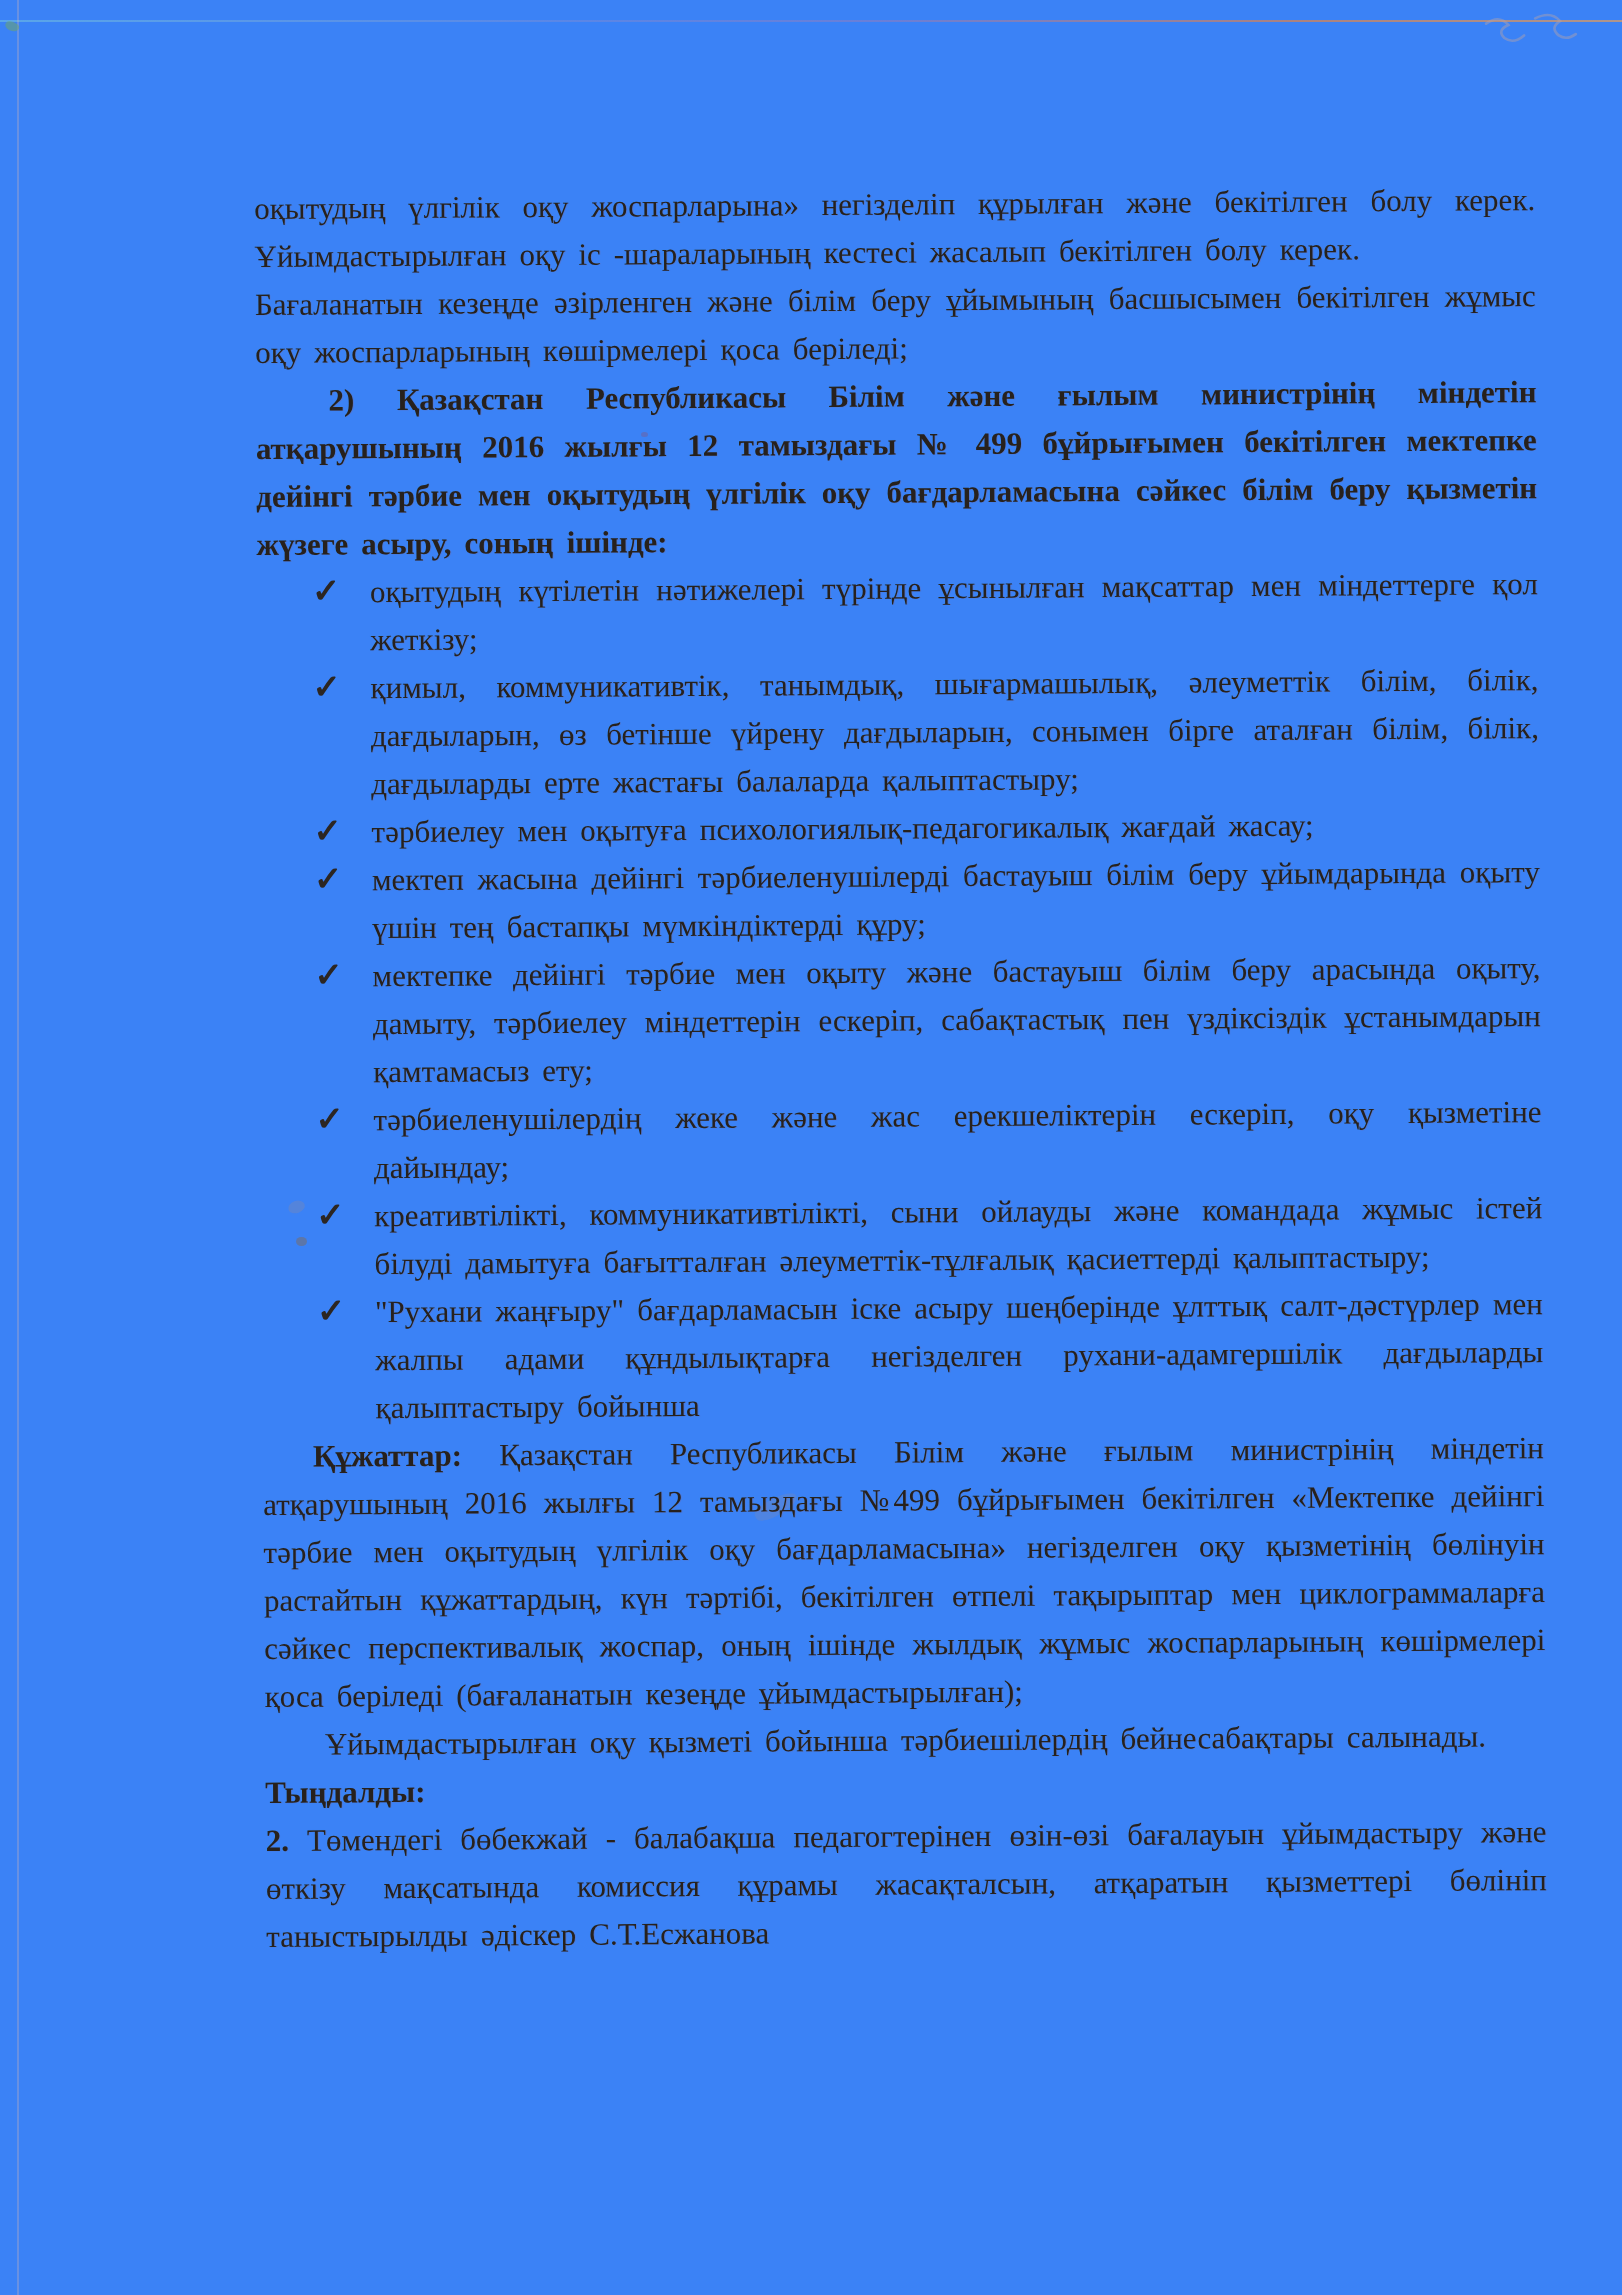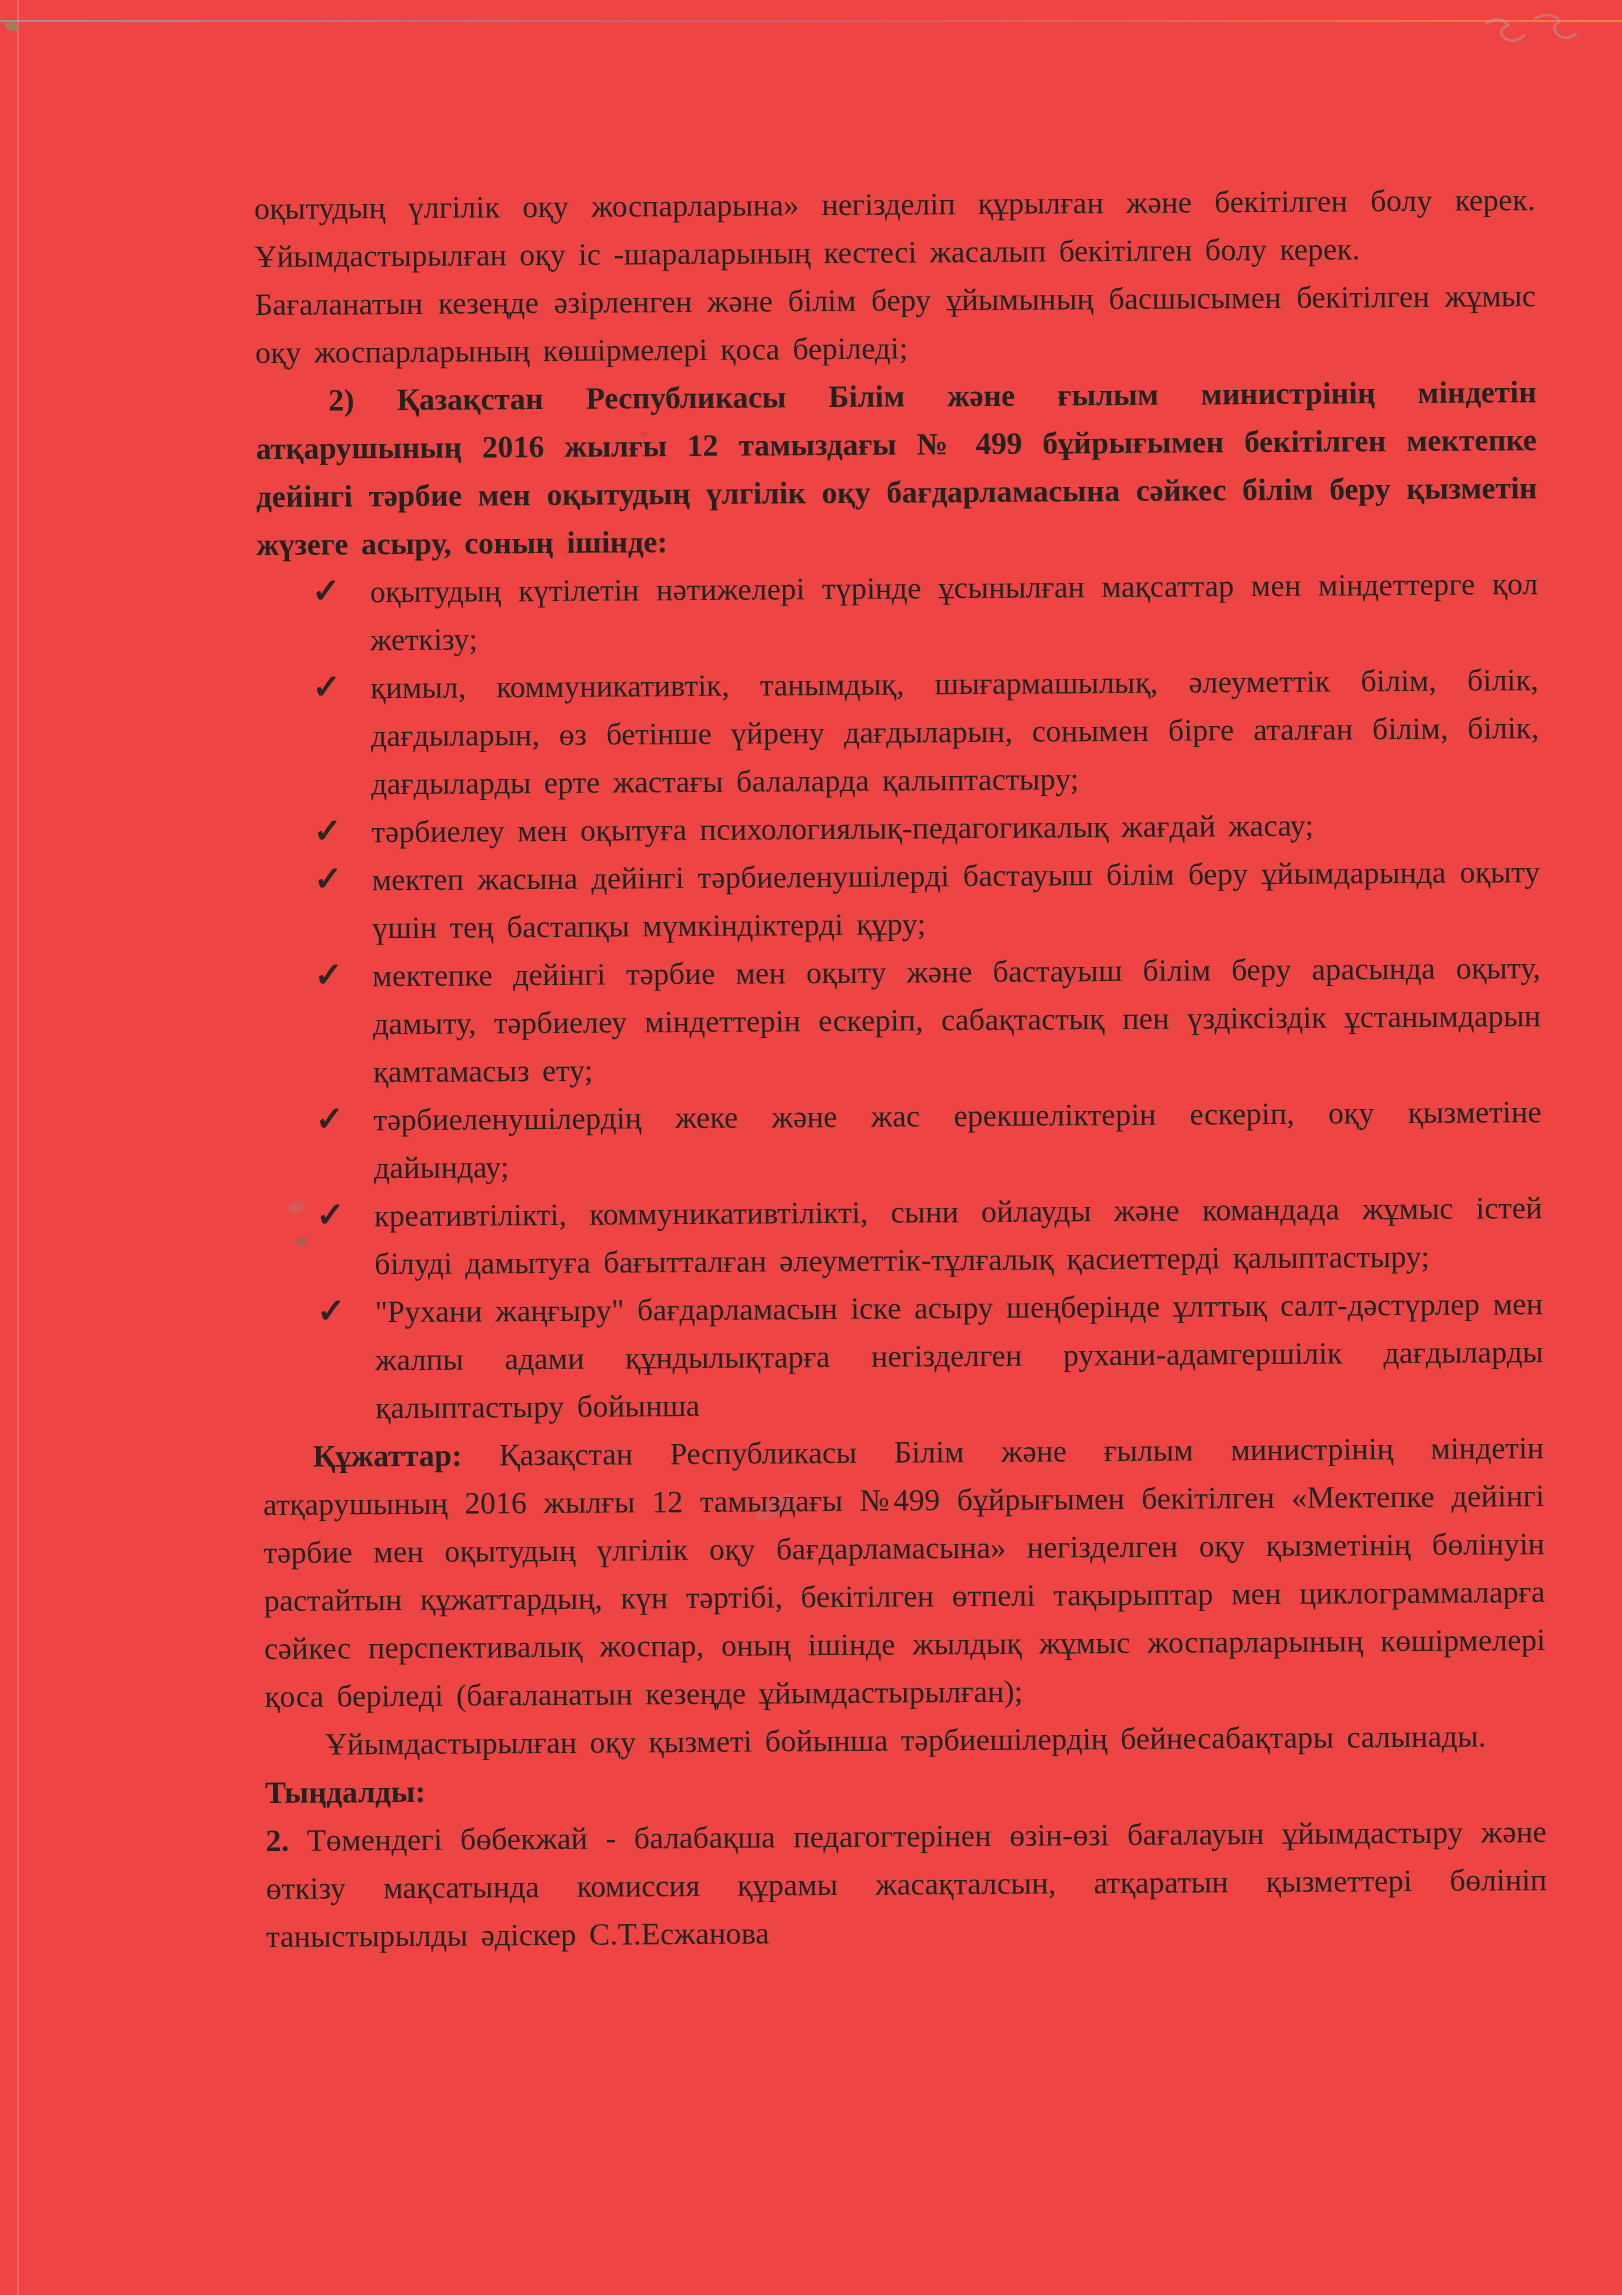--- a/index.html
+++ b/index.html
@@ -1,21 +1,21 @@
 <!DOCTYPE html>
 <html style="font-size:10.5px"><head>
 <meta charset="utf-8">
 <style>
   html,body{margin:0;padding:0;}
   body{
     width:1623px;height:2295px;position:relative;overflow:hidden;
     background:#fbfbf8;
     font-family:"Liberation Serif","DejaVu Serif",serif;
   }
-  .sheet{position:absolute;inset:0;background:#ef4444;}
+  .sheet{position:absolute;inset:0;background:#3b82f6;}
   
   .scan-line{
     position:absolute;top:20px;left:0;width:1623px;height:2px;
     background:linear-gradient(90deg,
       rgba(110,190,225,.75) 0%,rgba(130,140,210,.55) 35%,
       rgba(190,120,160,.45) 55%,rgba(235,130,60,.8) 80%,rgba(240,160,80,.8) 100%);
     opacity:.8;
   }
   .edge-line{
     position:absolute;left:17px;top:0;bottom:0;width:2px;

